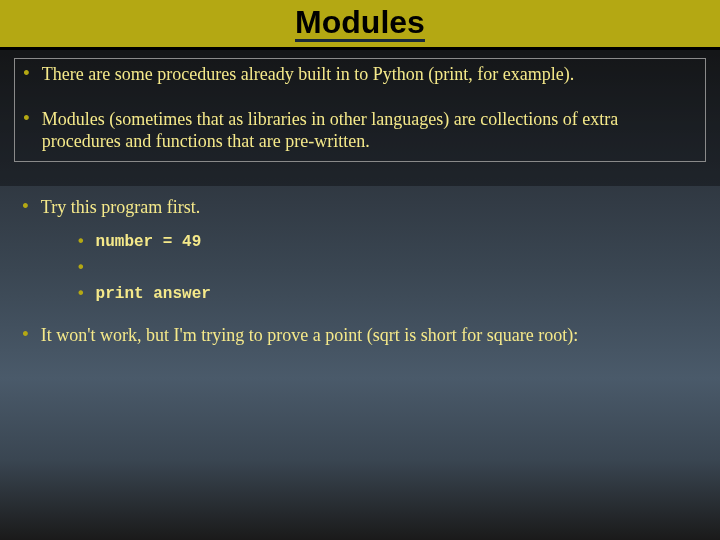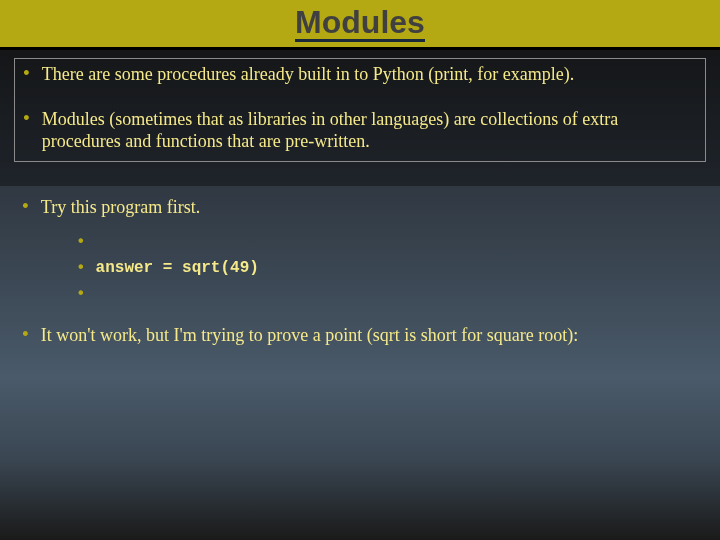--- a/index.html
+++ b/index.html
@@ -13,21 +13,21 @@
   }
   .title-bar {
     background: #b4a813;
     height: 50px;
     display: flex;
     align-items: center;
     justify-content: center;
     border-bottom: 3px solid #000;
   }
   .title-bar h1 {
-    color: #404040;
+    color: #000000;
     font-family: Arial, sans-serif;
     font-size: 32px;
     font-weight: bold;
     border-bottom: 3px solid #1a2a3a;
     padding-bottom: 1px;
     line-height: 1;
   }
   .content {
     padding: 18px 20px 10px 20px;
     color: #f5e98a;
@@ -97,27 +97,28 @@
   </div>
 
   <div class="bullet-row tight">
     <span class="bullet">•</span>
     <span class="bullet-text">Try this program first.</span>
   </div>
 
   <div class="sub-list">
     <div class="sub-row">
       <span class="sub-bullet">•</span>
+      <span>number = 49</span>
     </div>
     <div class="sub-row">
       <span class="sub-bullet">•</span>
-      <span>answer = sqrt(49)</span>
     </div>
     <div class="sub-row">
       <span class="sub-bullet">•</span>
+      <span>print answer</span>
     </div>
   </div>
 
   <div class="bullet-row">
     <span class="bullet">•</span>
     <span class="bullet-text">It won't work, but I'm trying to prove a point (sqrt is short for square root):</span>
   </div>
 
 </div>
 

